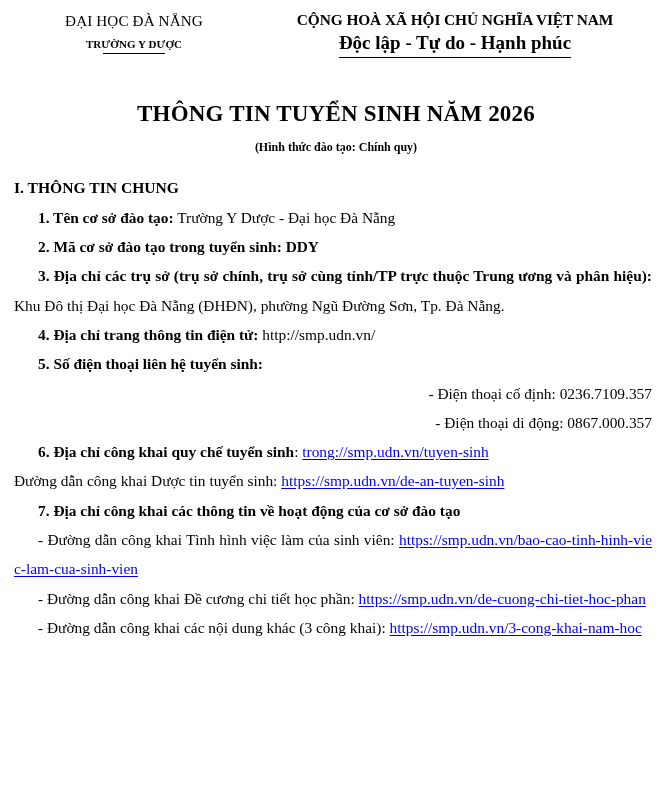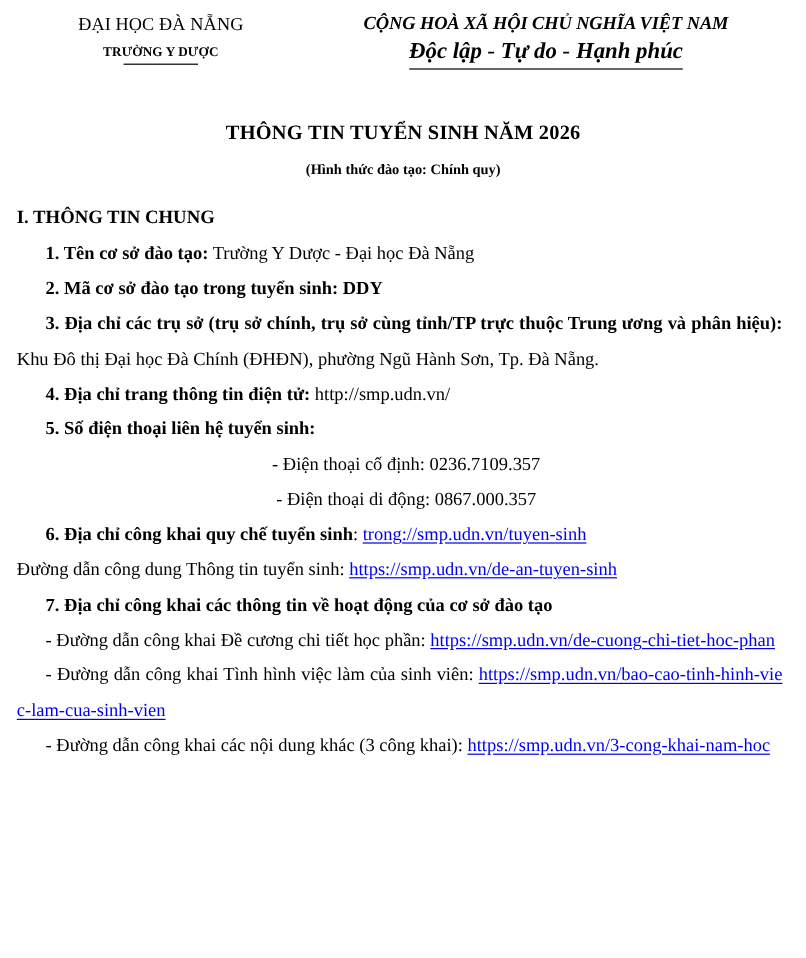--- a/index.html
+++ b/index.html
@@ -34,21 +34,20 @@
     width: 252px;
     margin-left: 8px;
     text-align: center;
     line-height: 1.38;
   }
   .header-right {
     flex: 1;
     text-align: center;
     line-height: 1.38;
     padding-right: 22px;
-    font-style: italic;
   }
   .hdr-line1 {
     font-size: 15.2px;
     letter-spacing: 0.1px;
   }
   .hdr-line2 {
     font-size: 11px;
     font-weight: bold;
     letter-spacing: 0.1px;
     display: inline-block;
@@ -83,21 +82,21 @@
     height: 1.4px;
     background: #000;
   }
 
   
   .title-block {
     text-align: center;
     margin-top: 45px;
   }
   .doc-title {
-    font-size: 17px;
+    font-size: 23px;
     font-weight: bold;
     letter-spacing: 0.2px;
   }
   .doc-subtitle {
     font-size: 12px;
     font-weight: bold;
     margin-top: 13px;
   }
 
   
@@ -118,21 +117,21 @@
   }
   .para.no-just {
     text-align: left;
   }
   .para.dash {
     text-indent: 24px;
     text-align: justify;
   }
   .para.dash-flat {
     text-indent: 11px;
-    text-align: center;
+    text-align: right;
   }
   .lbl {
     font-weight: bold;
     margin-top: 32px;
   }
   .val {
     font-weight: normal;
   }
   .link {
     text-decoration: underline;
@@ -167,51 +166,51 @@
 
     <div class="para no-just">
       <span class="lbl">1. Tên cơ sở đào tạo:</span><span class="val"> </span><span class="val">Trường Y Dược - Đại học Đà Nẵng</span>
     </div>
 
     <div class="para no-just">
       <span class="lbl">2.  Mã cơ sở đào tạo trong tuyển sinh: DDY</span>
     </div>
 
     <div class="para">
-      <span class="lbl">3. Địa chỉ các trụ sở (trụ sở chính, trụ sở cùng tỉnh/TP trực thuộc Trung ương và phân hiệu):</span><span> </span><span class="val">Khu Đô thị Đại học Đà Chính (ĐHĐN), phường Ngũ Hành Sơn, Tp. Đà Nẵng.</span>
+      <span class="lbl">3. Địa chỉ các trụ sở (trụ sở chính, trụ sở cùng tỉnh/TP trực thuộc Trung ương và phân hiệu):</span><span> </span><span class="val">Khu Đô thị Đại học Đà Nẵng (ĐHĐN), phường Ngũ Đường Sơn, Tp. Đà Nẵng.</span>
     </div>
 
     <div class="para no-just">
       <span class="lbl">4. Địa chỉ trang thông tin điện tử:</span><span> </span><span class="val">http://smp.udn.vn/</span>
     </div>
 
     <div class="para no-just">
       <span class="lbl">5. Số điện thoại liên hệ tuyển sinh:</span>
     </div>
     <div class="para dash-flat">- Điện thoại cố định: 0236.7109.357</div>
     <div class="para dash-flat">- Điện thoại di động: 0867.000.357</div>
 
     <div class="para no-just">
       <span class="lbl">6. Địa chỉ công khai quy chế tuyển sinh</span><span>: </span><a class="link" href="#">trong://smp.udn.vn/tuyen-sinh</a>
     </div>
     <div class="para no-just" style="text-indent:0">
-      <span class="val">Đường dẫn công dung Thông tin tuyển sinh: </span><a class="link" href="#">https://smp.udn.vn/de-an-tuyen-sinh</a>
+      <span class="val">Đường dẫn công khai Dược tin tuyển sinh: </span><a class="link" href="#">https://smp.udn.vn/de-an-tuyen-sinh</a>
     </div>
 
     <div class="para no-just">
       <span class="lbl">7. Địa chỉ công khai các thông tin về hoạt động của cơ sở đào tạo</span>
     </div>
 
+
+    <div class="para dash">
+      <span class="val">-  Đường dẫn công khai Tình hình việc làm của sinh viên: </span><a class="link" href="#">https://smp.udn.vn/bao-cao-tinh-hinh-viec-lam-cua-sinh-vien</a>
+    </div>
 
     <div class="para dash">
       <span class="val">-  Đường dẫn công khai Đề cương chi tiết học phần: </span><a class="link" href="#">https://smp.udn.vn/de-cuong-chi-tiet-hoc-phan</a>
     </div>
 
     <div class="para dash">
-      <span class="val">-  Đường dẫn công khai Tình hình việc làm của sinh viên: </span><a class="link" href="#">https://smp.udn.vn/bao-cao-tinh-hinh-viec-lam-cua-sinh-vien</a>
-    </div>
-
-    <div class="para dash">
       <span class="val">-  Đường dẫn công khai các nội dung khác (3 công khai): </span><a class="link" href="#">https://smp.udn.vn/3-cong-khai-nam-hoc</a>
     </div>
 
   </div>
 </div>
 
 </body></html>

